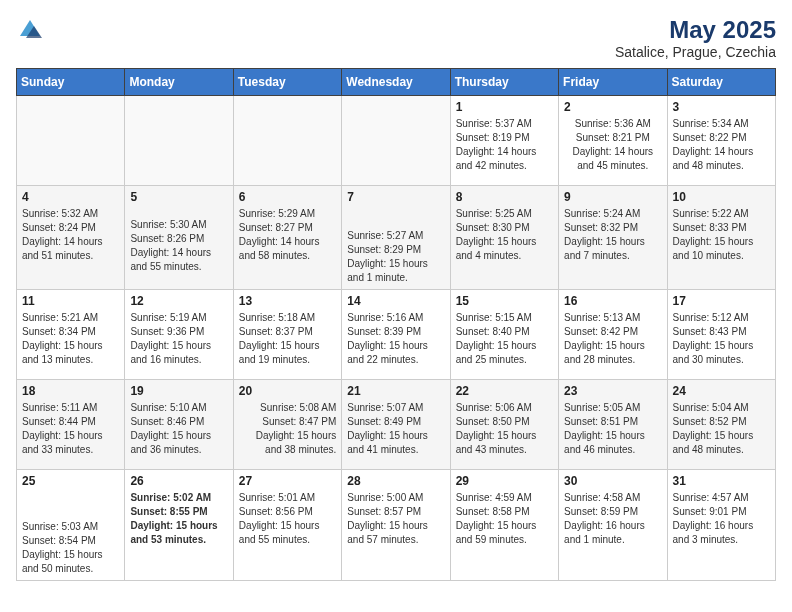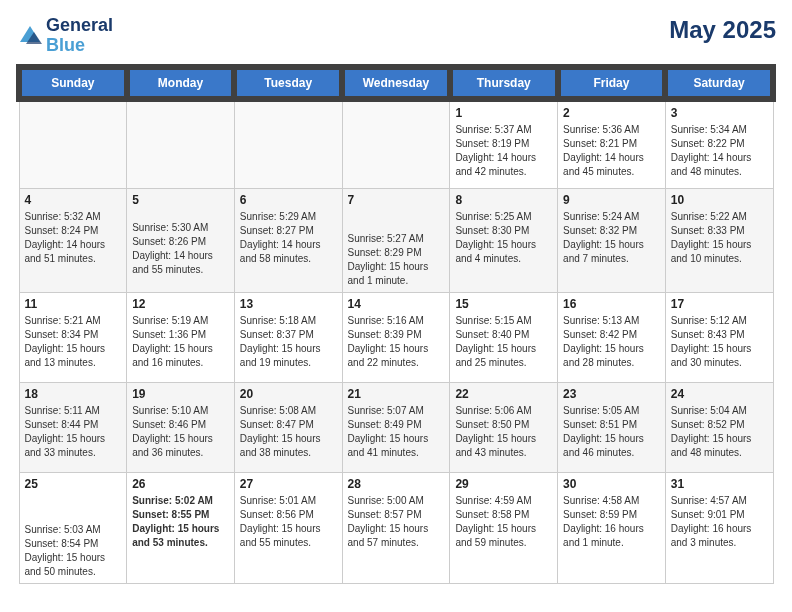--- a/index.html
+++ b/index.html
@@ -50,24 +50,24 @@
       width: 100%;
       border-collapse: collapse;
       font-size: 11px;
     }
     thead tr {
       background-color: #3a78c9;
       color: #fff;
     }
     thead th {
       padding: 6px 4px;
-      text-align: center;
+      text-align: left;
       font-size: 12px;
       font-weight: bold;
-      border: 6px solid #404040;
+      border: 1px solid #404040;
     }
     tbody tr {
       background: #fff;
     }
     tbody tr:nth-child(even) {
       background: #f5f5f5;
     }
     td {
       border: 1px solid #ccc;
       vertical-align: top;
@@ -93,28 +93,24 @@
   </style>
 </head>
 <body>
 
 <div class="header">
   <div class="logo">
     <svg class="logo-icon" viewBox="0 0 28 28">
       <polygon points="14,4 24,20 4,20" fill="#4a9fd4"></polygon>
       <polygon points="18,10 26,22 10,22" fill="#1a3a6b" opacity="0.7"></polygon>
     </svg>
-    <div>
-      <div class="logo-text">
-        General<br><span>Blue</span>
-      </div>
-    </div>
   </div>
   <div class="title-block">
     <div class="month-title">May 2025</div>
+    <div class="subtitle">Satalice, Prague, Czechia</div>
   </div>
 </div>
 
 <table>
   <thead>
     <tr>
     <th>Sunday</th>
         <th>Monday</th>
         <th>Tuesday</th>
         <th>Wednesday</th>
@@ -131,21 +127,21 @@
         <td class="empty-cell"></td>
         <td>
           <span class="day-num">1</span>
           <div class="day-info" style="white-space: pre-line;">Sunrise: 5:37 AM
 Sunset: 8:19 PM
 Daylight: 14 hours
 and 42 minutes.</div>
         </td>
         <td>
           <span class="day-num">2</span>
-          <div class="day-info" style="white-space: pre-line;">Sunrise: 5:36 AM
+          <div class="day-info" style="white-space: pre-line; text-align: center;">Sunrise: 5:36 AM
 Sunset: 8:21 PM
 Daylight: 14 hours
 and 45 minutes.</div>
         </td>
         <td>
           <span class="day-num">3</span>
           <div class="day-info" style="white-space: pre-line;">Sunrise: 5:34 AM
 Sunset: 8:22 PM
 Daylight: 14 hours
 and 48 minutes.</div>
@@ -206,21 +202,21 @@
         <td>
           <span class="day-num">11</span>
           <div class="day-info" style="white-space: pre-line;">Sunrise: 5:21 AM
 Sunset: 8:34 PM
 Daylight: 15 hours
 and 13 minutes.</div>
         </td>
         <td>
           <span class="day-num">12</span>
           <div class="day-info" style="white-space: pre-line;">Sunrise: 5:19 AM
-Sunset: 1:36 PM
+Sunset: 9:36 PM
 Daylight: 15 hours
 and 16 minutes.</div>
         </td>
         <td>
           <span class="day-num">13</span>
           <div class="day-info" style="white-space: pre-line;">Sunrise: 5:18 AM
 Sunset: 8:37 PM
 Daylight: 15 hours
 and 19 minutes.</div>
         </td>
@@ -263,21 +259,21 @@
         </td>
         <td>
           <span class="day-num">19</span>
           <div class="day-info" style="white-space: pre-line;">Sunrise: 5:10 AM
 Sunset: 8:46 PM
 Daylight: 15 hours
 and 36 minutes.</div>
         </td>
         <td>
           <span class="day-num">20</span>
-          <div class="day-info" style="white-space: pre-line;">Sunrise: 5:08 AM
+          <div class="day-info" style="white-space: pre-line; text-align: right;">Sunrise: 5:08 AM
 Sunset: 8:47 PM
 Daylight: 15 hours
 and 38 minutes.</div>
         </td>
         <td>
           <span class="day-num">21</span>
           <div class="day-info" style="white-space: pre-line;">Sunrise: 5:07 AM
 Sunset: 8:49 PM
 Daylight: 15 hours
 and 41 minutes.</div>

